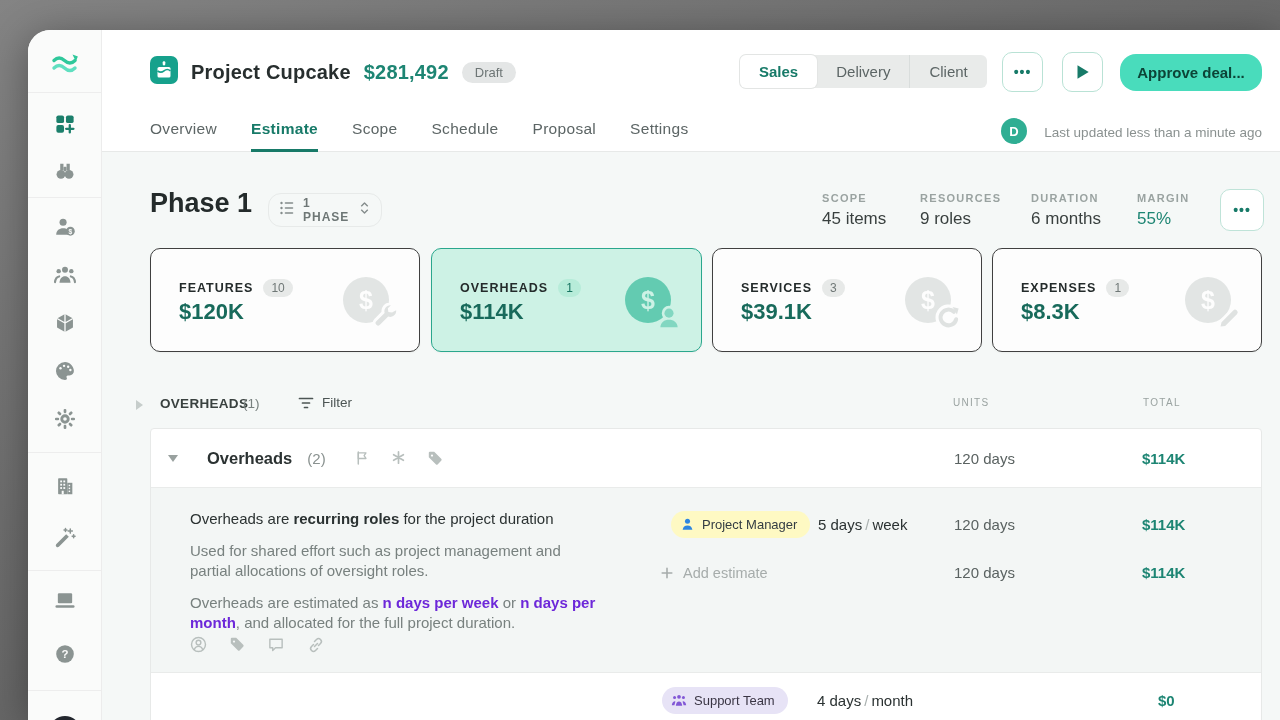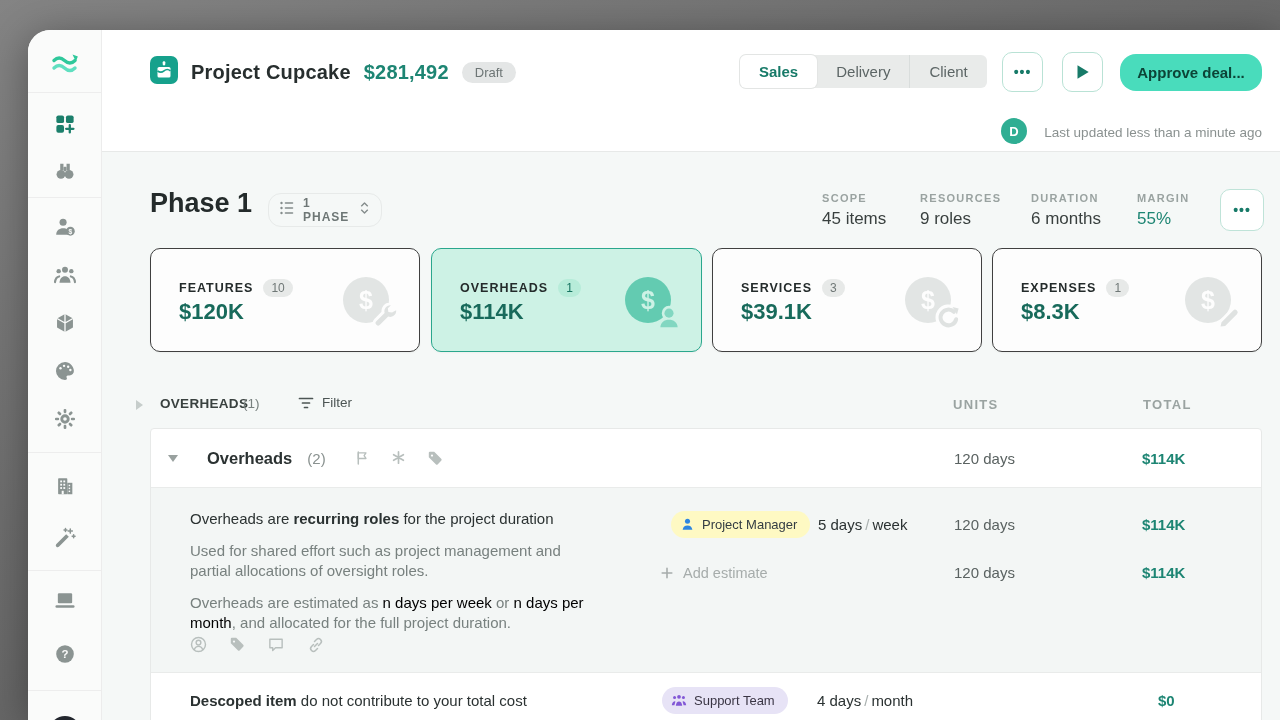--- a/index.html
+++ b/index.html
@@ -59,39 +59,39 @@
 .csec .bk{fill:none;stroke:var(--cbg)}
 .csec .bks{stroke:var(--cbg);fill:none}
 .csec .fg{fill:currentColor}
 .csec .fgs{stroke:currentColor;fill:none}
 
 .thead{position:absolute;left:0;top:243px;right:0;height:22px}
 .sec-caret{position:absolute;left:34px;top:5px;width:0;height:0;border-left:7px solid #c6cdcb;border-top:5px solid transparent;border-bottom:5px solid transparent;cursor:pointer}
 .sec-title{position:absolute;left:58px;top:1px;font-size:13.5px;font-weight:700;color:#39413f;letter-spacing:.3px}
 .sec-count{position:absolute;left:141px;top:1px;font-size:13.5px;color:#78817f}
 .filter{position:absolute;left:196px;top:0;display:flex;align-items:center;gap:8px;font-size:13.5px;color:#4c5554;cursor:pointer}
-.colh{position:absolute;top:2px;font-size:13px;font-weight:700;letter-spacing:1.3px;color:#9aa3a1}
+.colh{position:absolute;top:2px;font-size:10px;font-weight:400;letter-spacing:1.3px;color:#9aa3a1}
 .col-units{left:851px}.col-total{left:1041px}
 
 .table{position:absolute;left:48px;top:276px;width:1112px;height:420px;background:#fff;border:1px solid #e7e9e8;border-radius:4px}
 .row-group{position:absolute;left:0;right:0;top:0;height:59px;border-bottom:1px solid #e9ebea}
 .grp-left{position:absolute;left:17px;top:0;bottom:0;display:flex;align-items:center;gap:15px}
 .caret-down{width:0;height:0;border-top:7px solid #99a19f;border-left:5.5px solid transparent;border-right:5.5px solid transparent;cursor:pointer}
 .grp-name{font-size:16.5px;font-weight:600;color:#2b3232;margin-left:14px}
 .grp-count{font-size:15px;color:#8a9290}
 .grp-icons{display:flex;gap:21px;margin-left:14px;color:#b8bfbd}
 .grp-icons svg{cursor:pointer}
 .cell-units{position:absolute;left:803px;top:0;bottom:0;display:flex;align-items:center;font-size:15px;color:#5a6261}
 .cell-total{position:absolute;left:991px;top:0;bottom:0;display:flex;align-items:center;font-size:15px;font-weight:700;color:#1d8573}
 .row-info{position:absolute;left:0;right:0;top:59px;height:185px;background:#f3f6f5;border-bottom:1px solid #e9ebea}
 .info-text{position:absolute;left:39px;top:21px;width:408px;font-size:15px;line-height:20.5px;color:#78817f}
 .info-text p{margin-bottom:11px}
 .info-text .dark{color:#2b3232}
 .info-text b{font-weight:700;color:#2b3232}
-.info-text .gb{font-weight:400;color:#000000}
+.info-text .gb{font-weight:700;color:#6d28d9}
 .info-icons{position:absolute;left:39px;top:148px;display:flex;gap:22px;color:#b8bfbd}
 .info-icons svg{cursor:pointer}
 .chip{position:absolute;height:27px;border-radius:14px;display:flex;align-items:center;gap:7px;padding:0 13px 0 9px;font-size:13px;color:#333c43;cursor:pointer}
 .chip-pm{left:520px;top:23px;background:#fef9c3}
 .rate{position:absolute;display:flex;align-items:center;gap:3px;font-size:15px;color:#2b3232;height:27px}
 .rate .sep{color:#a9b0af}
 .rate1{left:667px;top:23px}
 .sub-units{position:absolute;left:803px;font-size:15px;color:#5a6261;height:27px;display:flex;align-items:center}
 .sub-total{position:absolute;left:991px;font-size:15px;font-weight:700;color:#1d8573;height:27px;display:flex;align-items:center}
 .u1,.t1{top:23px}.u2,.t2{top:71px}
@@ -252,20 +252,28 @@
           <span class="seg">Client</span>
         </div>
         <div class="obtn more1">•••</div>
         <div class="obtn play">
           <svg width="14" height="16" viewBox="0 0 14 16">
               <path d="M1.5 1.2l11.2 6.8-11.2 6.8z" fill="#177a68"></path>
             </svg>
         </div>
         <div class="approve">Approve deal...</div>
 
+        <div class="tabs">
+          <span class="tab">Overview</span>
+          <span class="tab active">Estimate</span>
+          <span class="tab">Scope</span>
+          <span class="tab">Schedule</span>
+          <span class="tab">Proposal</span>
+          <span class="tab">Settings</span>
+        </div>
         <div class="avatarD">D</div>
         <div class="updated">Last updated less than a minute ago</div>
       </div>
 
       <div class="content">
         <div class="phase-title">Phase 1</div>
         <div class="phase-sel">
           <span><svg width="16" height="16" viewBox="0 0 16 16">
                 <g fill="currentColor">
                   <circle cx="2.5" cy="3" r="1.2"></circle>
@@ -453,23 +461,20 @@
                     <path d="M8 2.5v11M2.5 8h11"></path>
                   </g>
                 </svg>
               <span>Add estimate</span>
             </div>
             <span class="sub-units u2">120 days</span>
             <span class="sub-total t2">$114K</span>
           </div>
 
           <div class="row-descoped">
-            <div class="dr-text">
-              <span><b>Descoped item</b><span> do not contribute to your total cost</span></span>
-            </div>
             <div class="chip chip-st">
               <svg width="16" height="15" viewBox="0 0 18 16">
                   <g fill="#8257d6">
                     <circle cx="4" cy="4.6" r="1.7"></circle>
                     <circle cx="9" cy="3.8" r="2.1"></circle>
                     <circle cx="14" cy="4.6" r="1.7"></circle>
                     <path d="M.9 13.4c.3-2.8 1.4-4.3 3.1-4.6l1 .4-1.2 4.2zM17.1 13.4c-.3-2.8-1.4-4.3-3.1-4.6l-1 .4 1.2 4.2z"></path>
                     <path d="M5.4 14c.3-3.2 1.6-4.8 3.6-4.8s3.3 1.6 3.6 4.8z"></path>
                   </g>
                 </svg>

